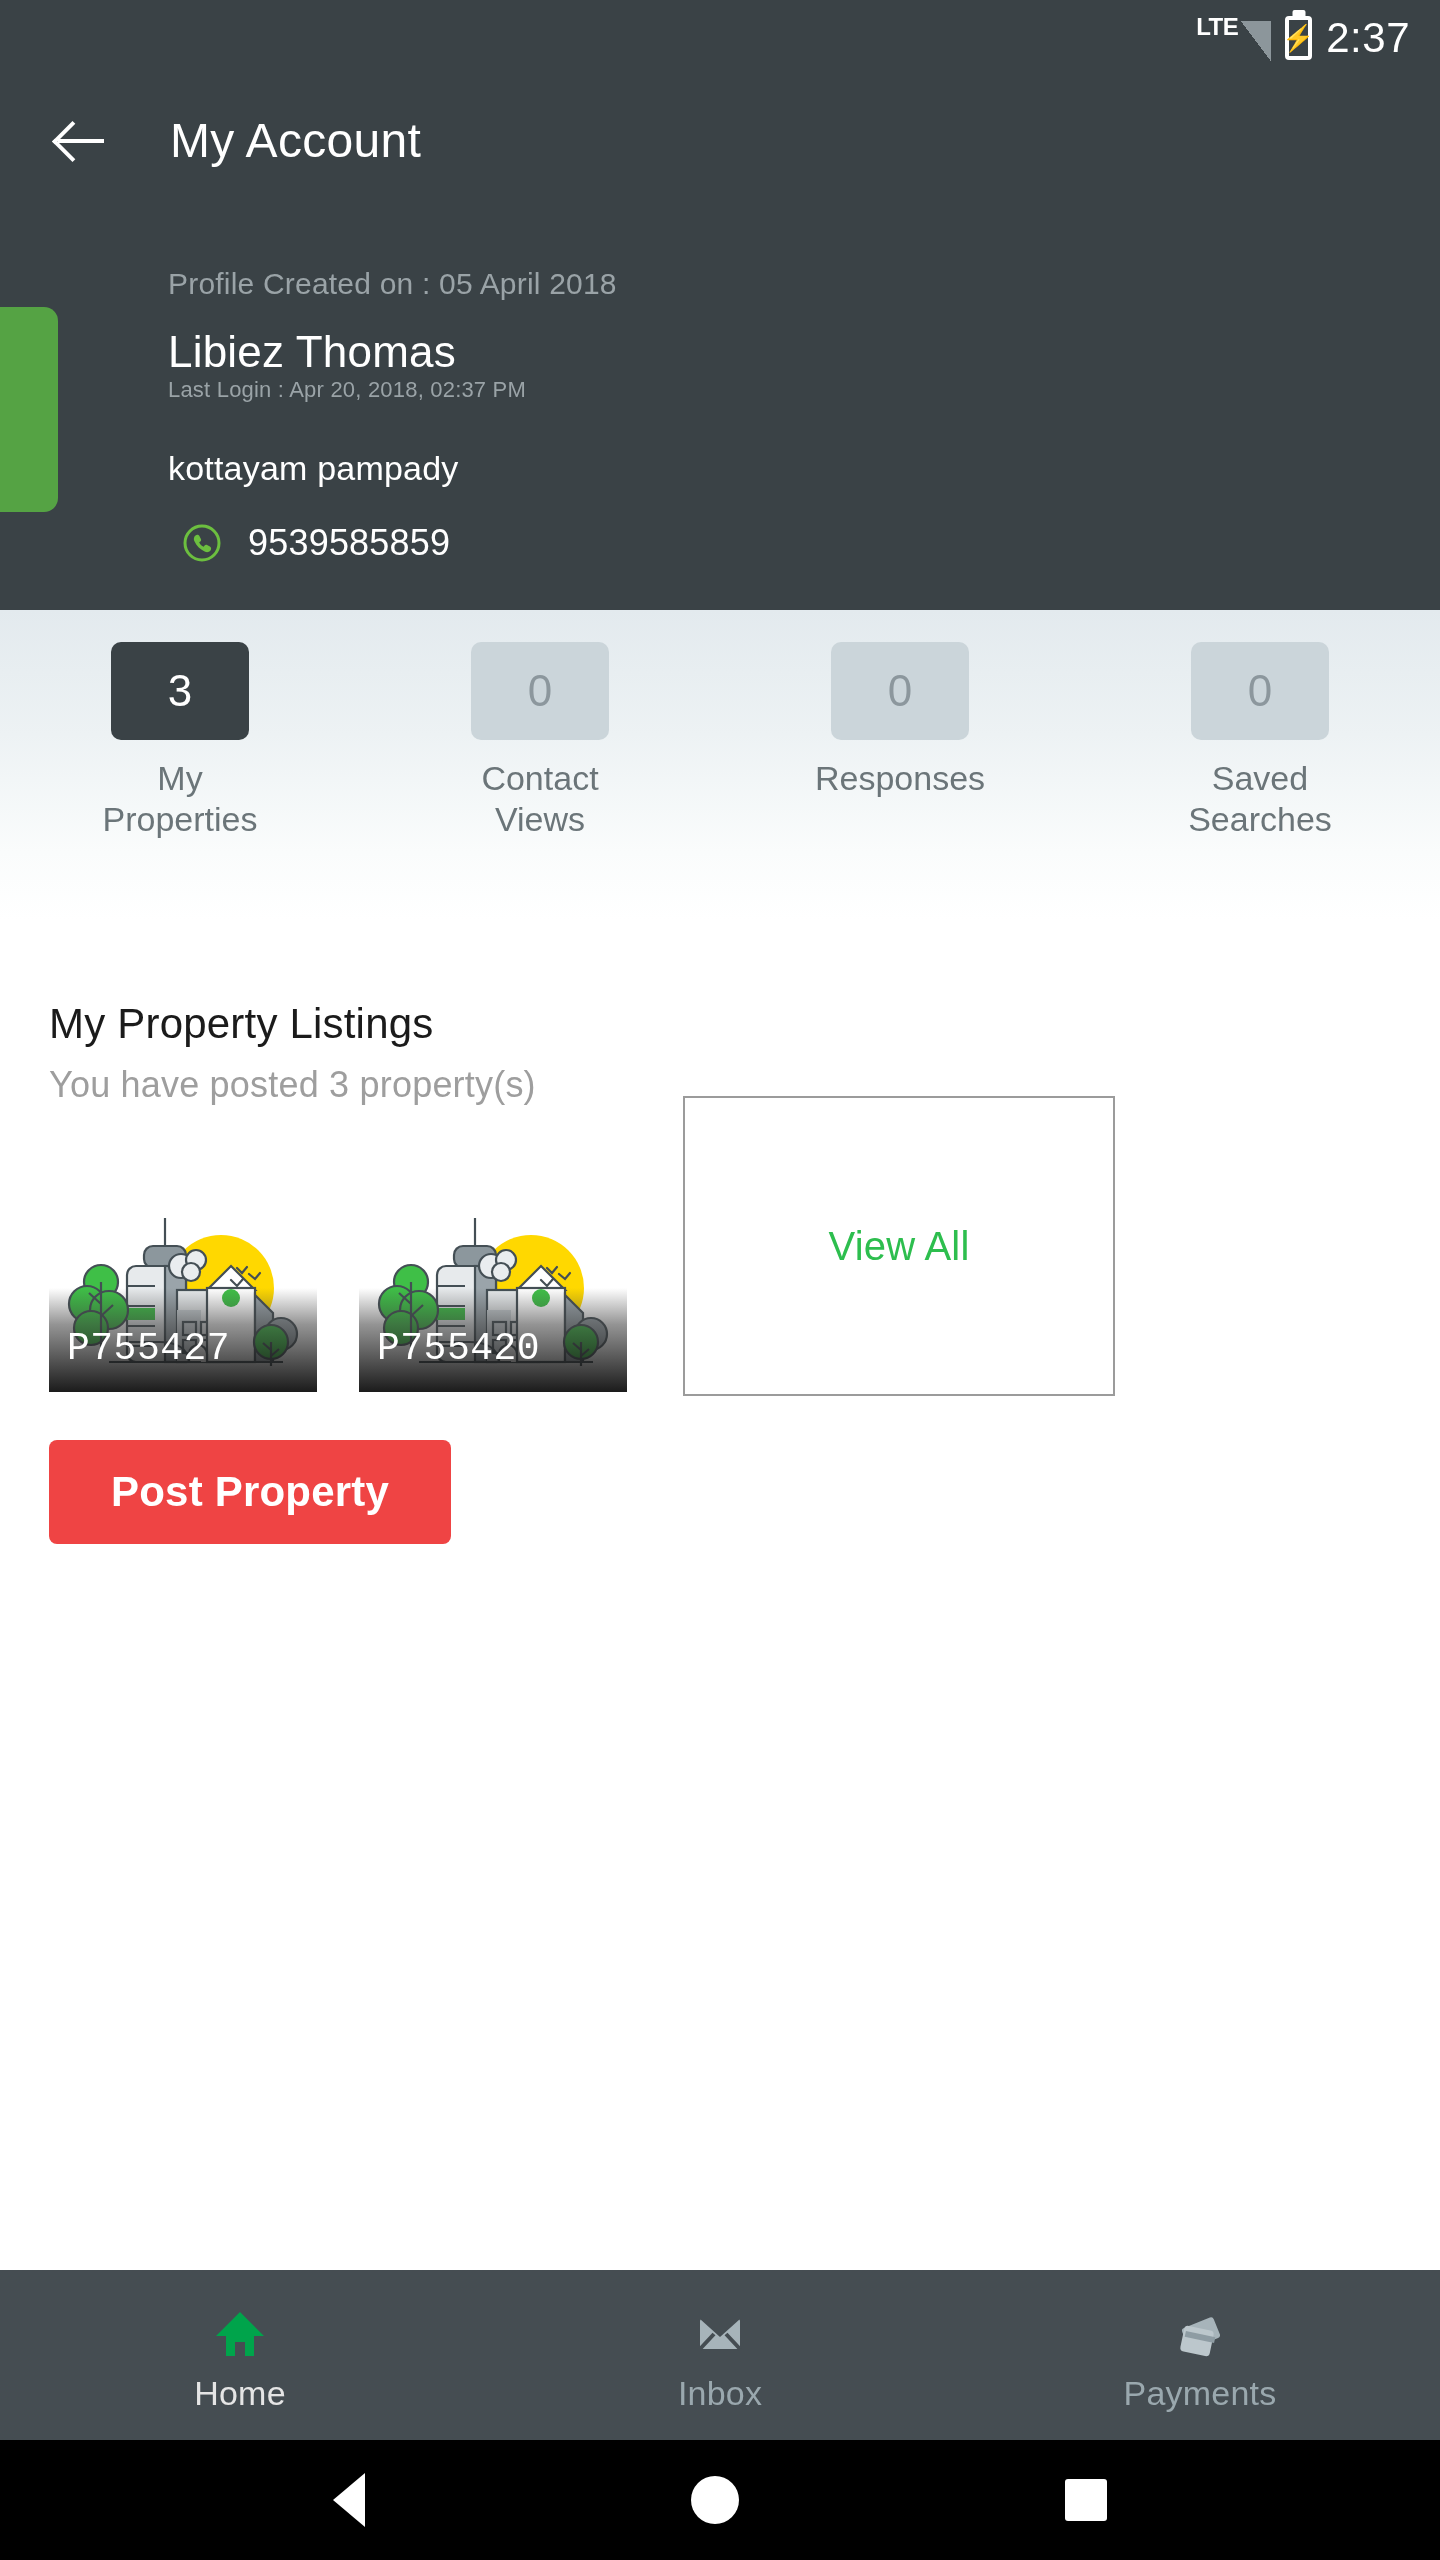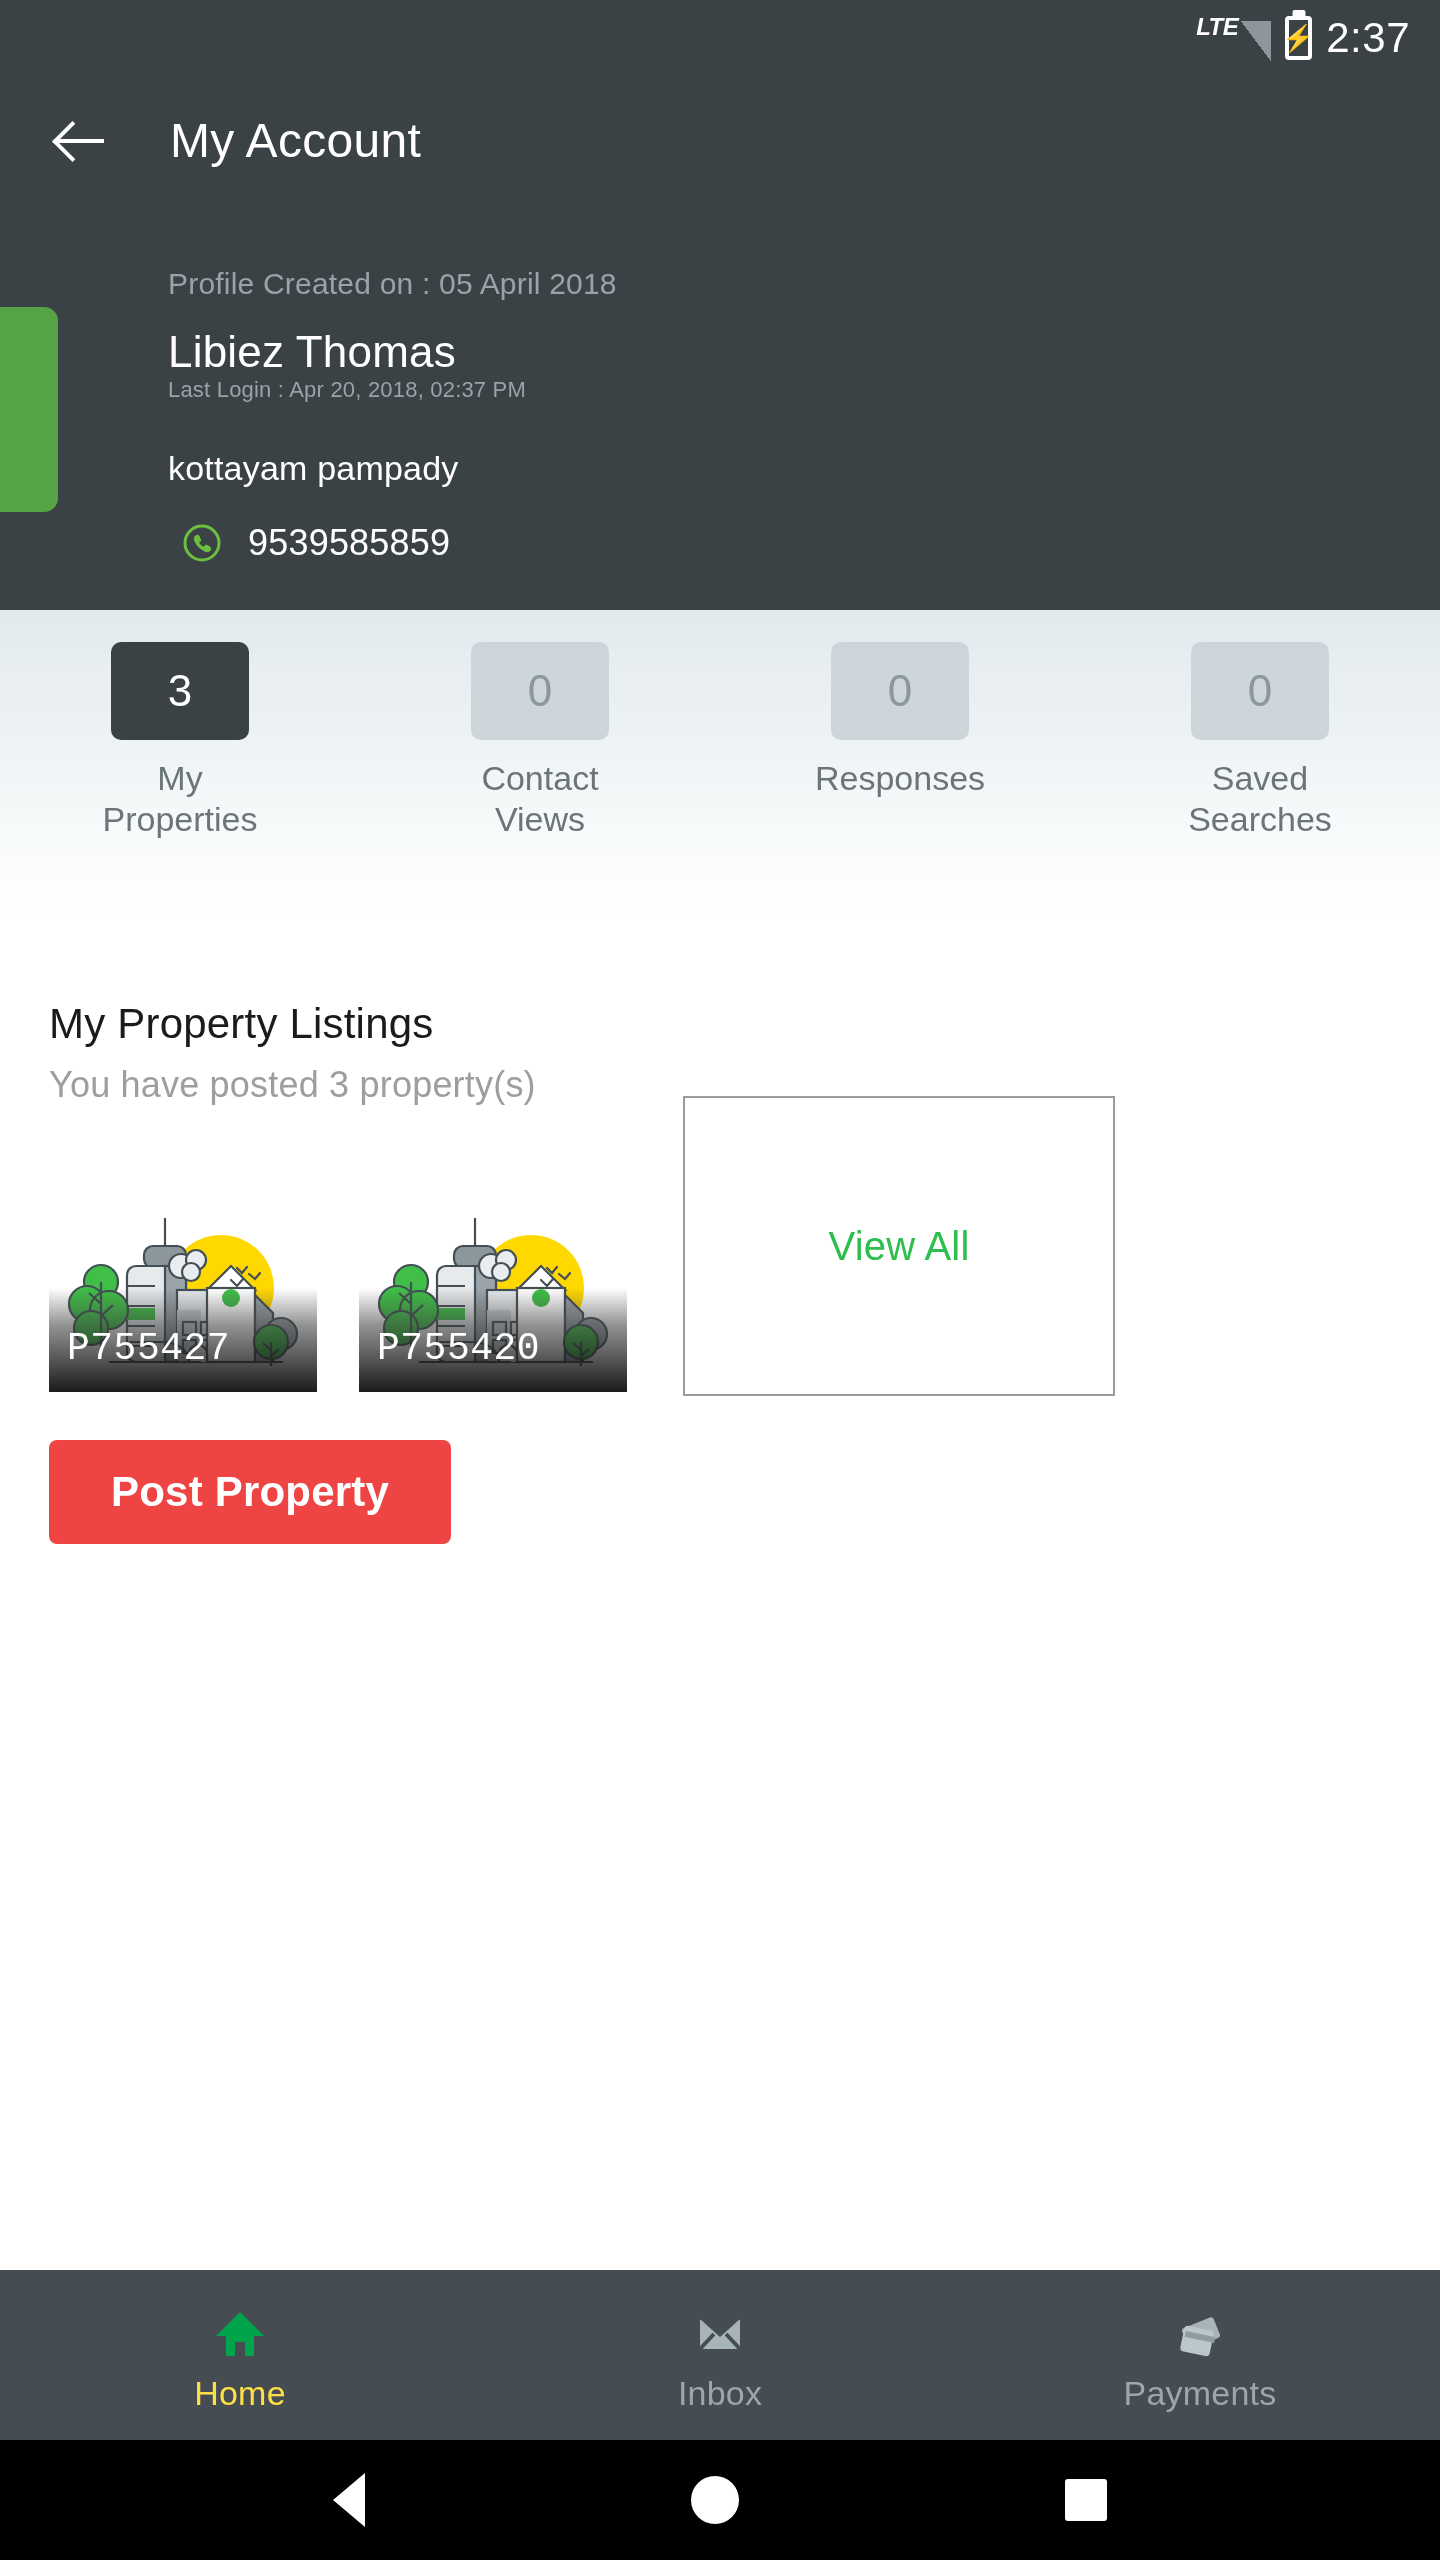--- a/index.html
+++ b/index.html
@@ -11,21 +11,21 @@
   }
   .screen { width:1440px; height:2560px; position:relative; display:flex; flex-direction:column; }
 
   
   .statusbar {
     height:75px; background:#3A4246; flex:0 0 auto;
     display:flex; align-items:center; justify-content:flex-end;
     padding-right:30px; gap:14px;
   }
   .lte-group { display:flex; align-items:flex-end; gap:3px; }
-  .lte-text { color:#ffffff; font-size:24px; font-weight:bold; letter-spacing:-0.5px; line-height:1; padding-bottom:22px;font-style:italic; }
+  .lte-text { color:#ffffff; font-size:24px; font-weight:bold; letter-spacing:-0.5px; line-height:1; padding-bottom:22px; }
   .sig-tri { width:30px; height:40px; background:linear-gradient(to top right, transparent 49.6%, #ffffff 50%); position:relative; }
   .sig-tri::after{ content:""; position:absolute; inset:0; background:linear-gradient(to top right, transparent 49.6%, #8c969b 50%); }
   .battery { position:relative; width:27px; height:44px; border:4px solid #ffffff; border-radius:4px; }
   .battery::before{ content:""; position:absolute; top:-10px; left:50%; transform:translateX(-50%); width:13px; height:6px; background:#ffffff; border-radius:2px 2px 0 0; }
   .bolt { position:absolute; inset:0; display:flex; align-items:center; justify-content:center; color:#3A4246; font-size:26px; line-height:1; font-weight:bold; }
   .clock { color:#ffffff; font-size:42px; line-height:1; letter-spacing:0.5px; }
 
   
   .header { background:#3A4246; flex:0 0 auto; position:relative; padding-bottom:46px; }
   .appbar { height:130px; display:flex; align-items:center; padding-left:58px; gap:64px; }
@@ -85,21 +85,21 @@
   .post-btn {
     margin-top:44px; width:402px; height:104px; background:#ef4444;
     border:none; border-radius:8px; color:#ffffff; font-size:42px; font-weight:bold;
     letter-spacing:0.2px; cursor:pointer; display:flex; align-items:center; justify-content:center;
   }
 
   
   .bottomnav { flex:0 0 auto; height:170px; background:#454D52; display:flex; }
   .navitem { flex:1; display:flex; flex-direction:column; align-items:center; justify-content:center; gap:12px; cursor:pointer; padding-top:8px; }
   .navitem .nlabel { font-size:34px; letter-spacing:0.2px; }
-  .navitem.active .nlabel { color:#fde047; }
+  .navitem.active .nlabel { color:#e5e5e5; }
   .navitem.inactive .nlabel { color:#9AA8AE; }
   .nicon { height:56px; display:flex; align-items:center; justify-content:center; }
 
   
   .sysbar { flex:0 0 auto; height:120px; background:#000000; display:flex; align-items:center; justify-content:space-around; padding:0 170px; }
   .sys-back { width:0; height:0; border-top:27px solid transparent; border-bottom:27px solid transparent; border-right:32px solid #ffffff; cursor:pointer; }
   .sys-home { width:48px; height:48px; border-radius:50%; background:#ffffff; cursor:pointer; }
   .sys-rec { width:42px; height:42px; background:#ffffff; border-radius:3px; cursor:pointer; }
 </style>
 </head>

